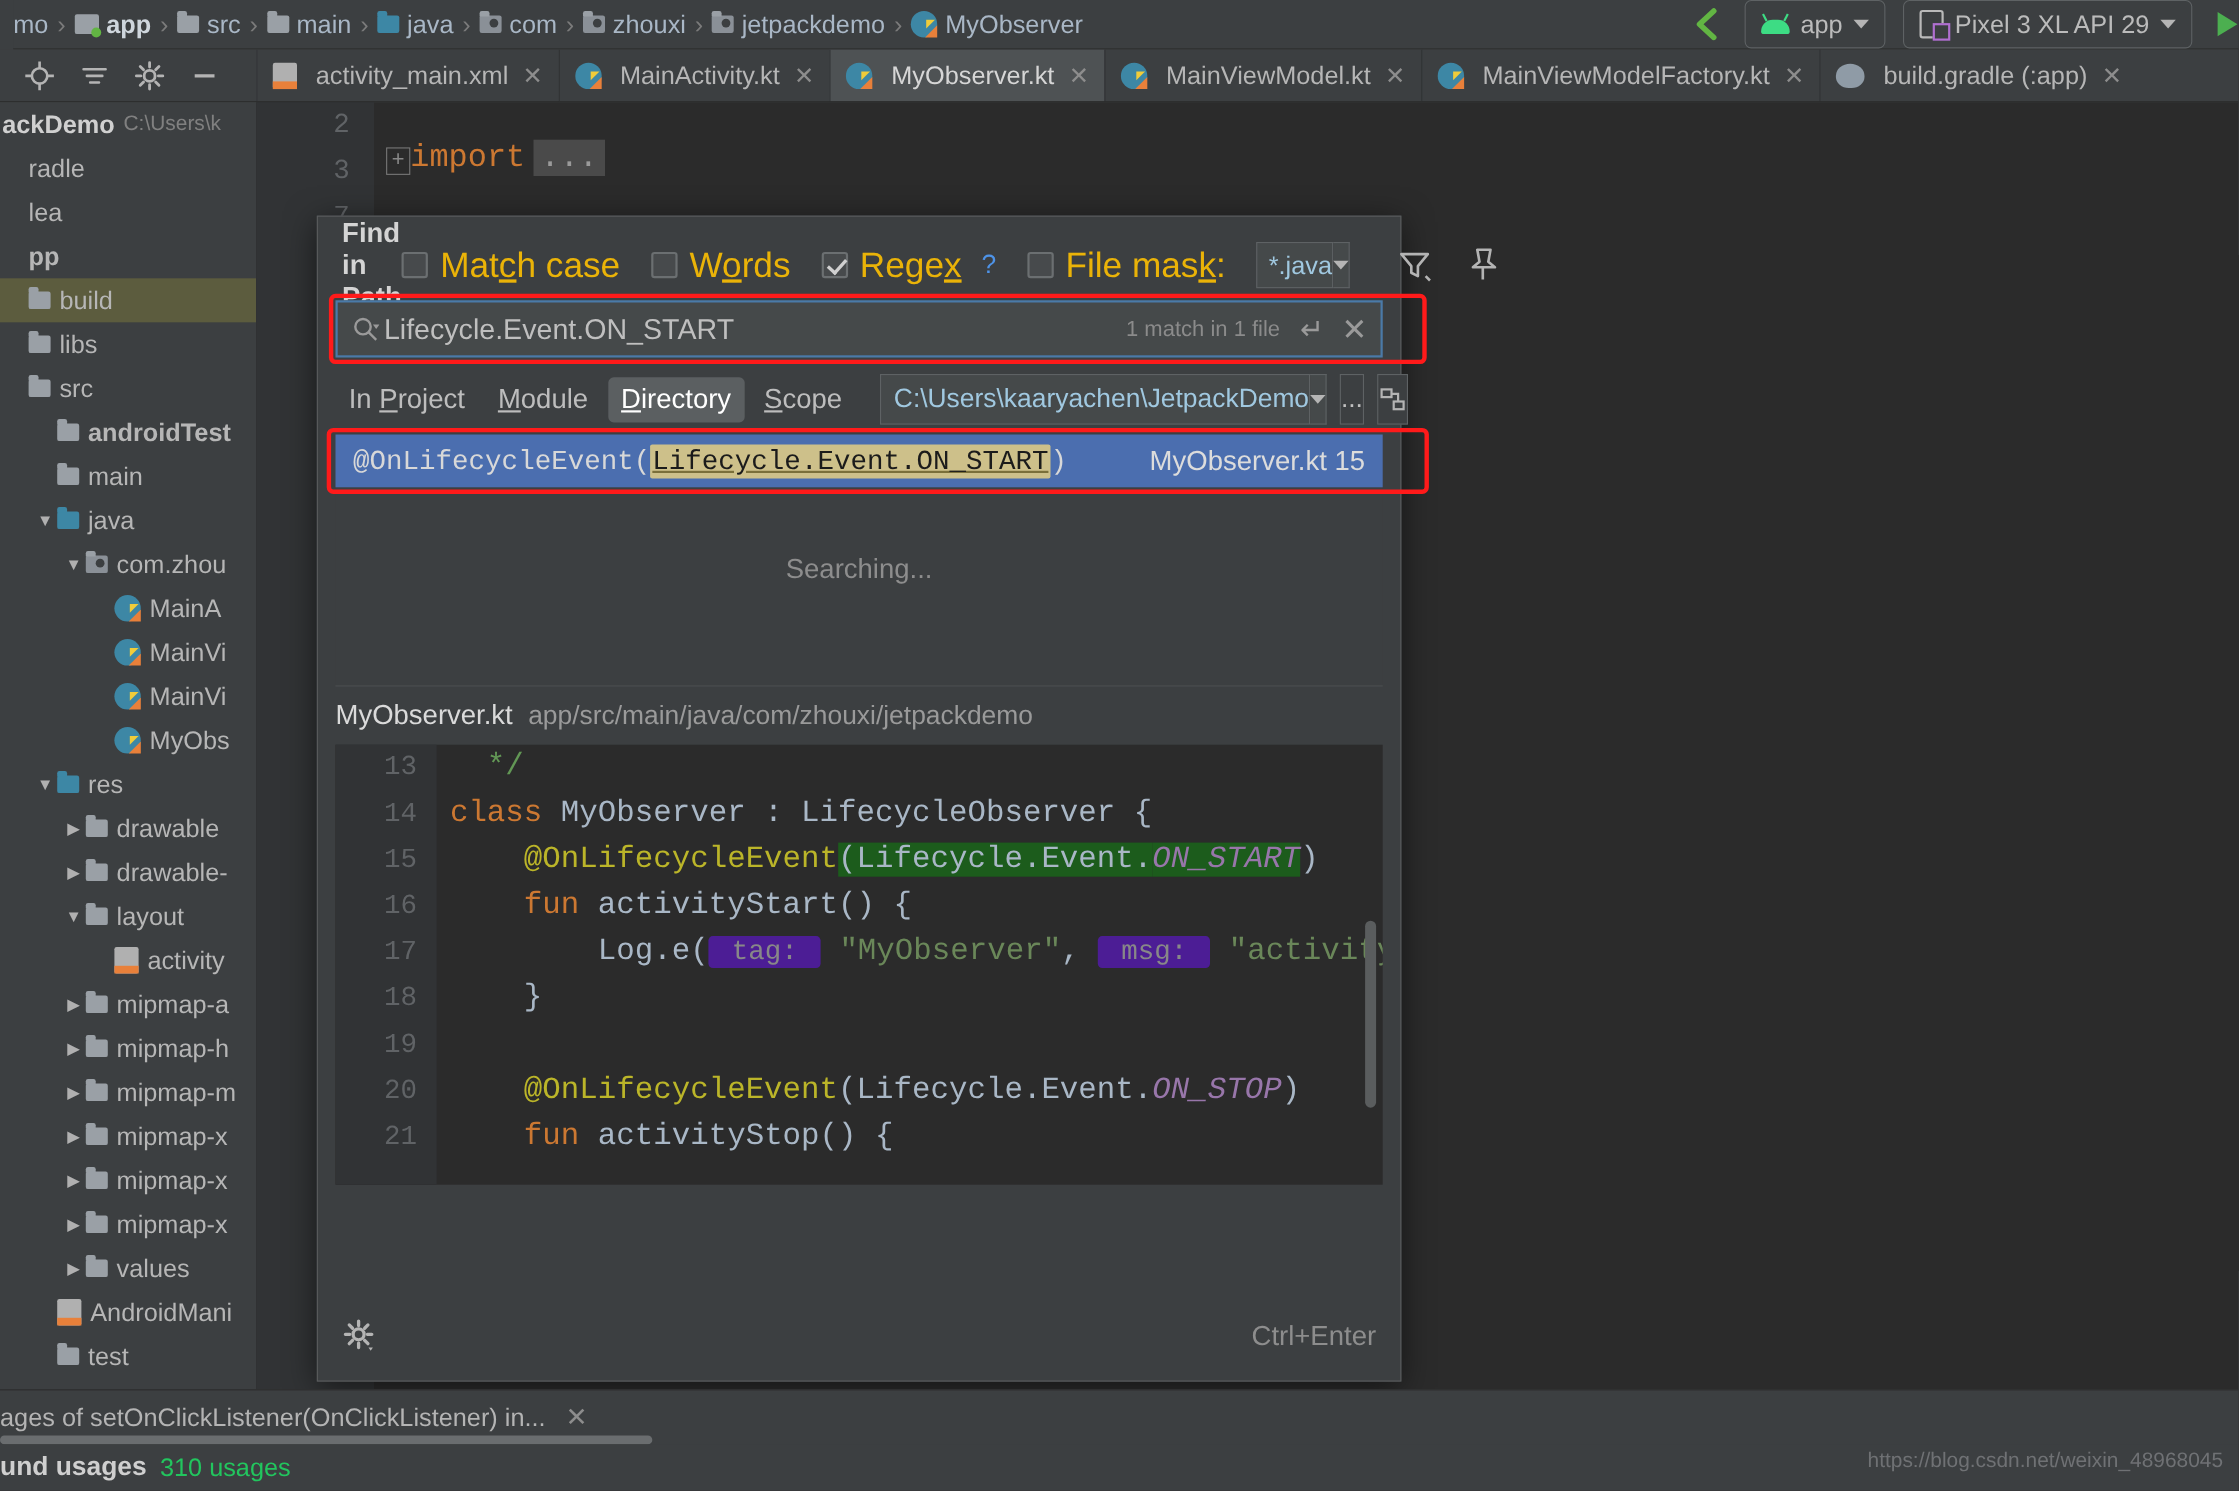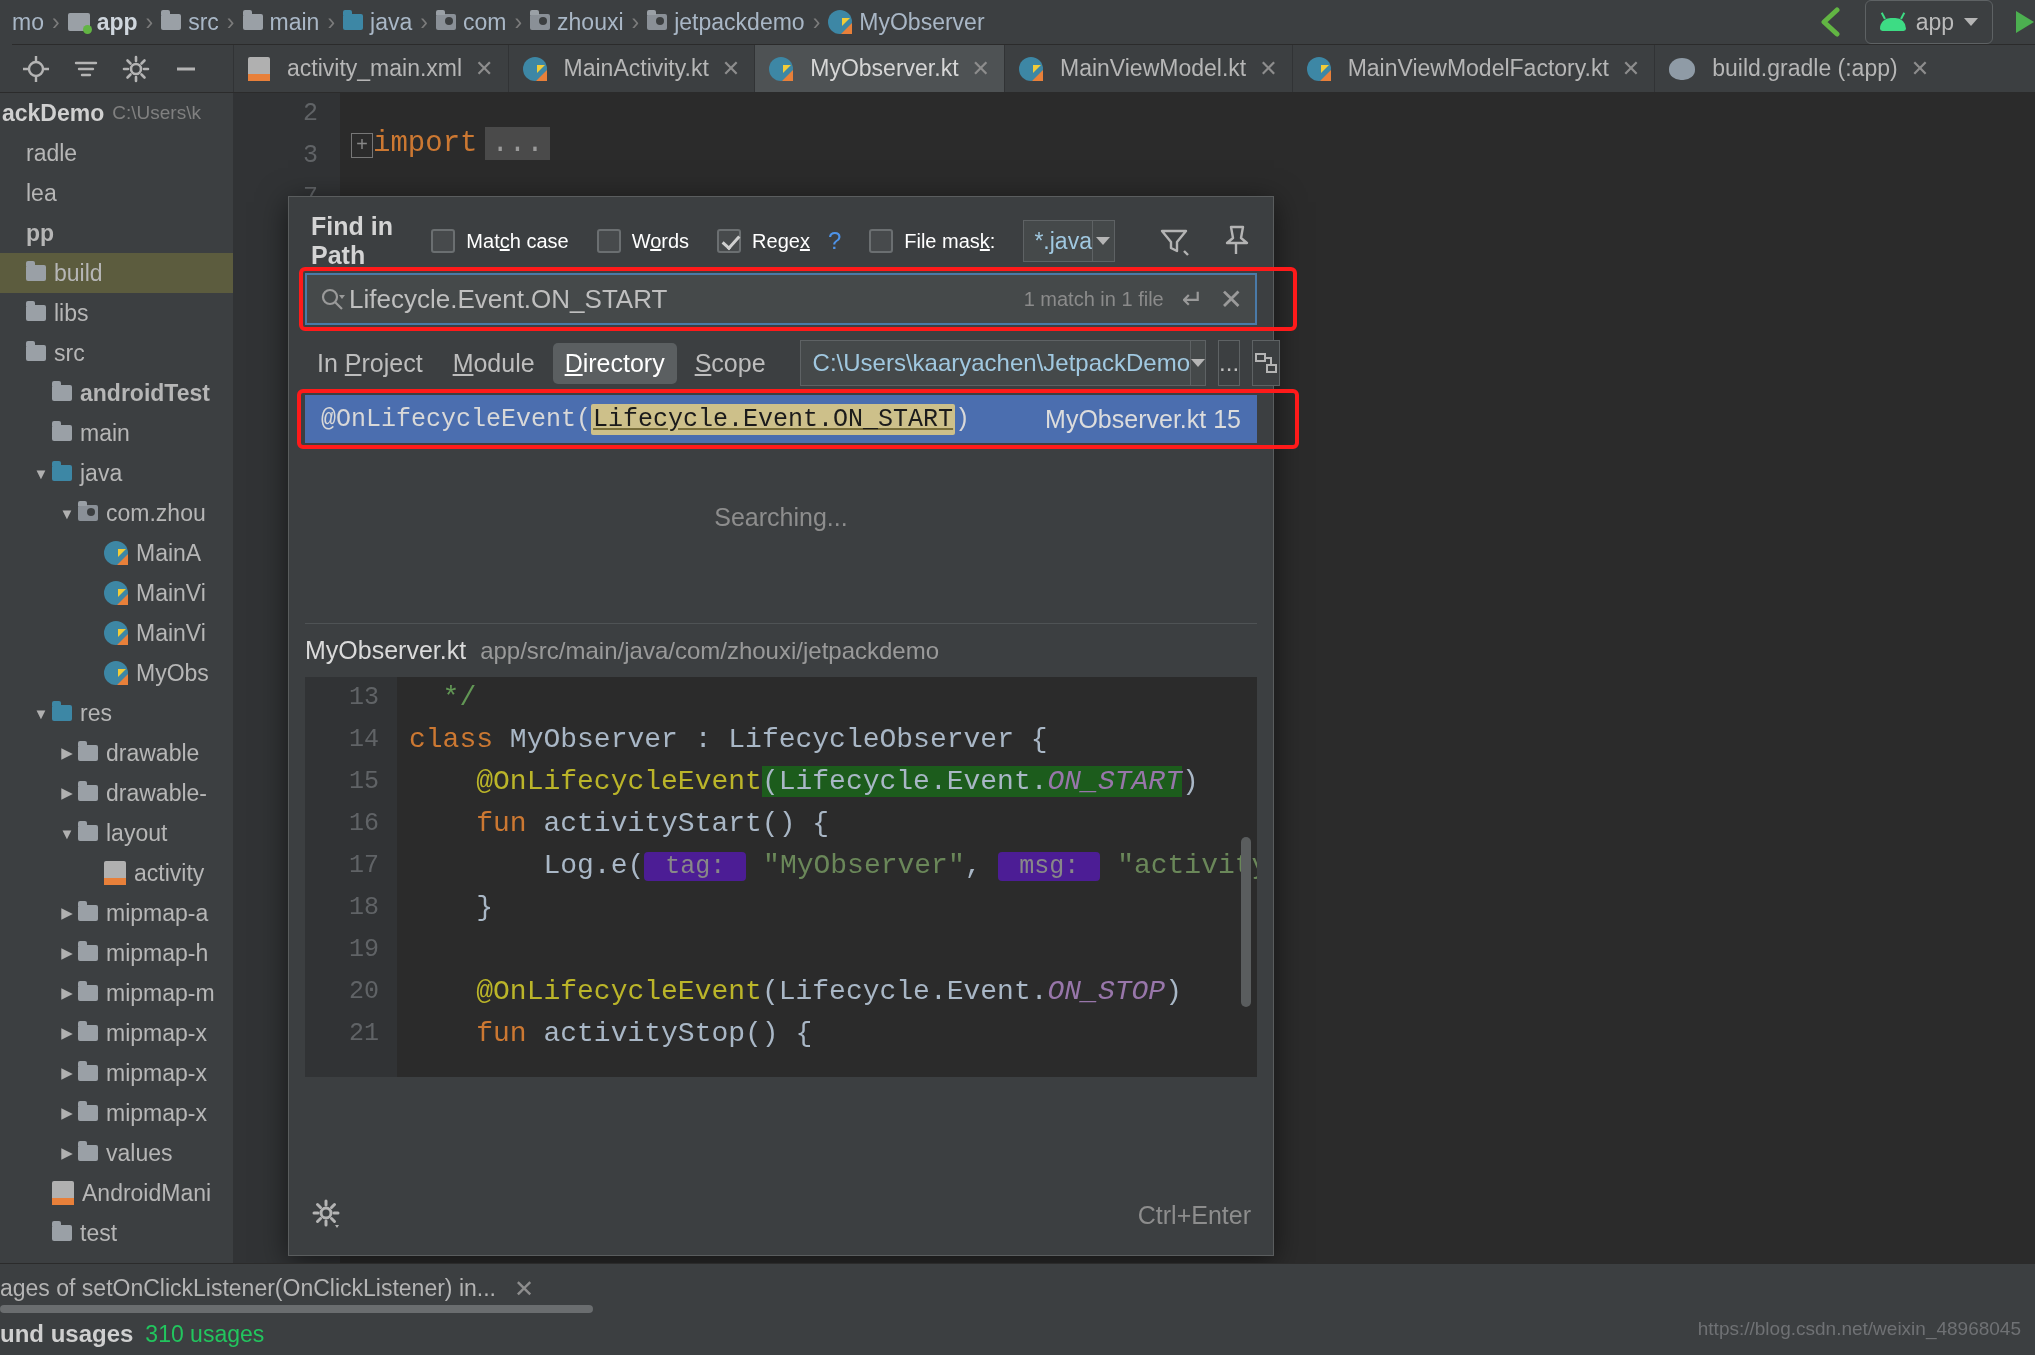--- a/index.html
+++ b/index.html
@@ -122,21 +122,21 @@
   }
   .dlg-top { position: relative; padding: 20px 22px 0 22px; }
   .dlg-row1 { display:flex; align-items:center; gap: 0; height: 48px; }
   .dlg-title { color: #d4d4d4; font-size: 25px; font-weight: bold; width: 200px; }
   .cbx { display:flex; align-items:center; gap: 11px; margin-right: 28px; cursor:pointer; }
   .box { width: 24px; height: 24px; border: 2px solid #6b6f71; border-radius: 3px; background: #474a4c; position: relative; flex:none; }
   .box.checked::after {
     content:""; position:absolute; left: 7px; top: 1px; width: 7px; height: 14px;
     border: solid #d0d0d0; border-width: 0 3px 3px 0; transform: rotate(42deg);
   }
-  .cbx-label { color: #ffffff; font-size: 20px; white-space: nowrap; }
+  .cbx-label { color: #eab308; font-size: 32px; white-space: nowrap; }
   .u { text-decoration: underline; }
   .qmark { color: #4e93e8; font-size: 24px; margin-left: 7px; cursor:pointer; }
   .mask-input {
     width: 107px; height: 42px; background: #45494a; border: 1px solid #5e6264;
     color: #a0c8e0; font-size: 23px; display:flex; align-items:center; padding-left: 10px;
   }
   .mask-caret { width: 36px; height: 42px; background:#45494a; border:1px solid #5e6264; border-left:none;
                 display:flex;align-items:center;justify-content:center; }
   .filt-ico { width: 34px; height: 34px; margin-left: 42px; position:relative; cursor:pointer; }
   .pin-ico { width: 30px; height: 34px; margin-left: 30px; position:relative; cursor:pointer; }
@@ -284,20 +284,25 @@
             <path d="M22 3 L9 15 L22 27" stroke="#62b543" stroke-width="5" fill="none" stroke-linecap="round" stroke-linejoin="round"></path>
           </svg>
       </div>
       <div class="combo">
         <span class="droid">
             <i class="a1"></i>
             <i class="a2"></i>
             <i class="body"></i>
           </span>
         <span>app</span>
+        <span class="caret"></span>
+      </div>
+      <div class="combo">
+        <span class="phone-ico"></span>
+        <span>Pixel 3 XL API 29</span>
         <span class="caret"></span>
       </div>
       <div class="run-btn">
         <svg width="30" height="30" viewBox="0 0 30 30">
             <polygon points="7,4 25,15 7,26" fill="#4caf50"></polygon>
           </svg>
       </div>
     </div>
   </div>
 

